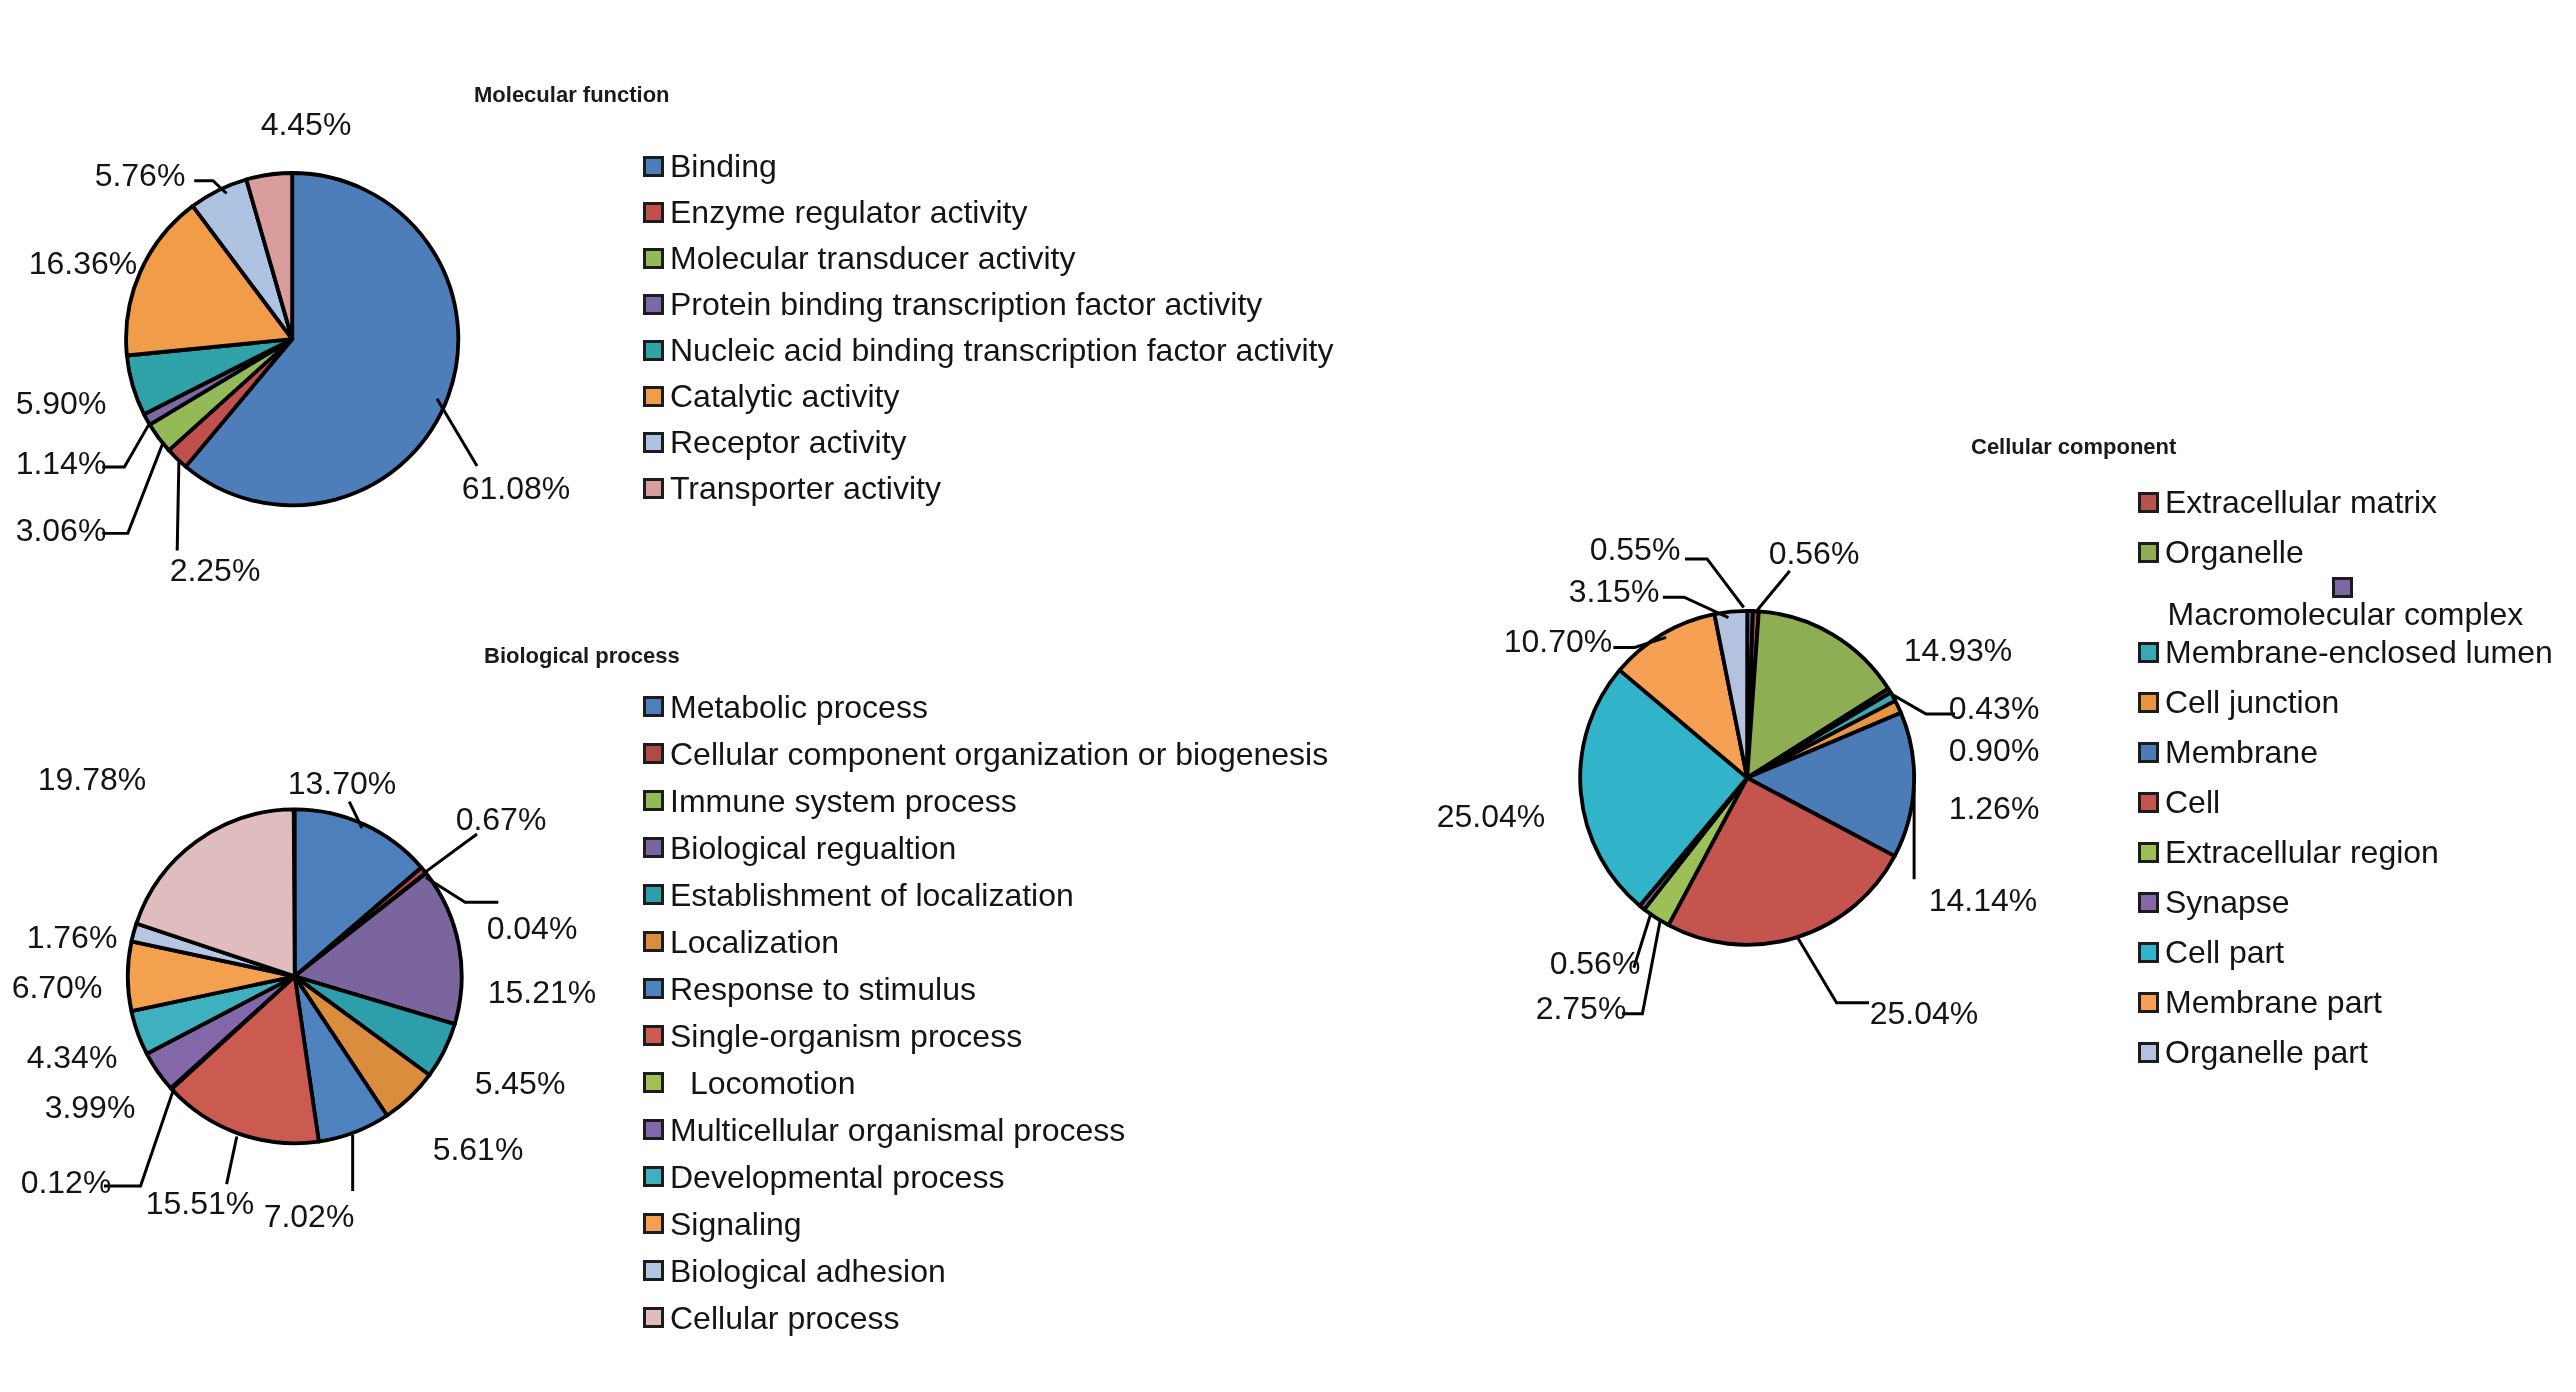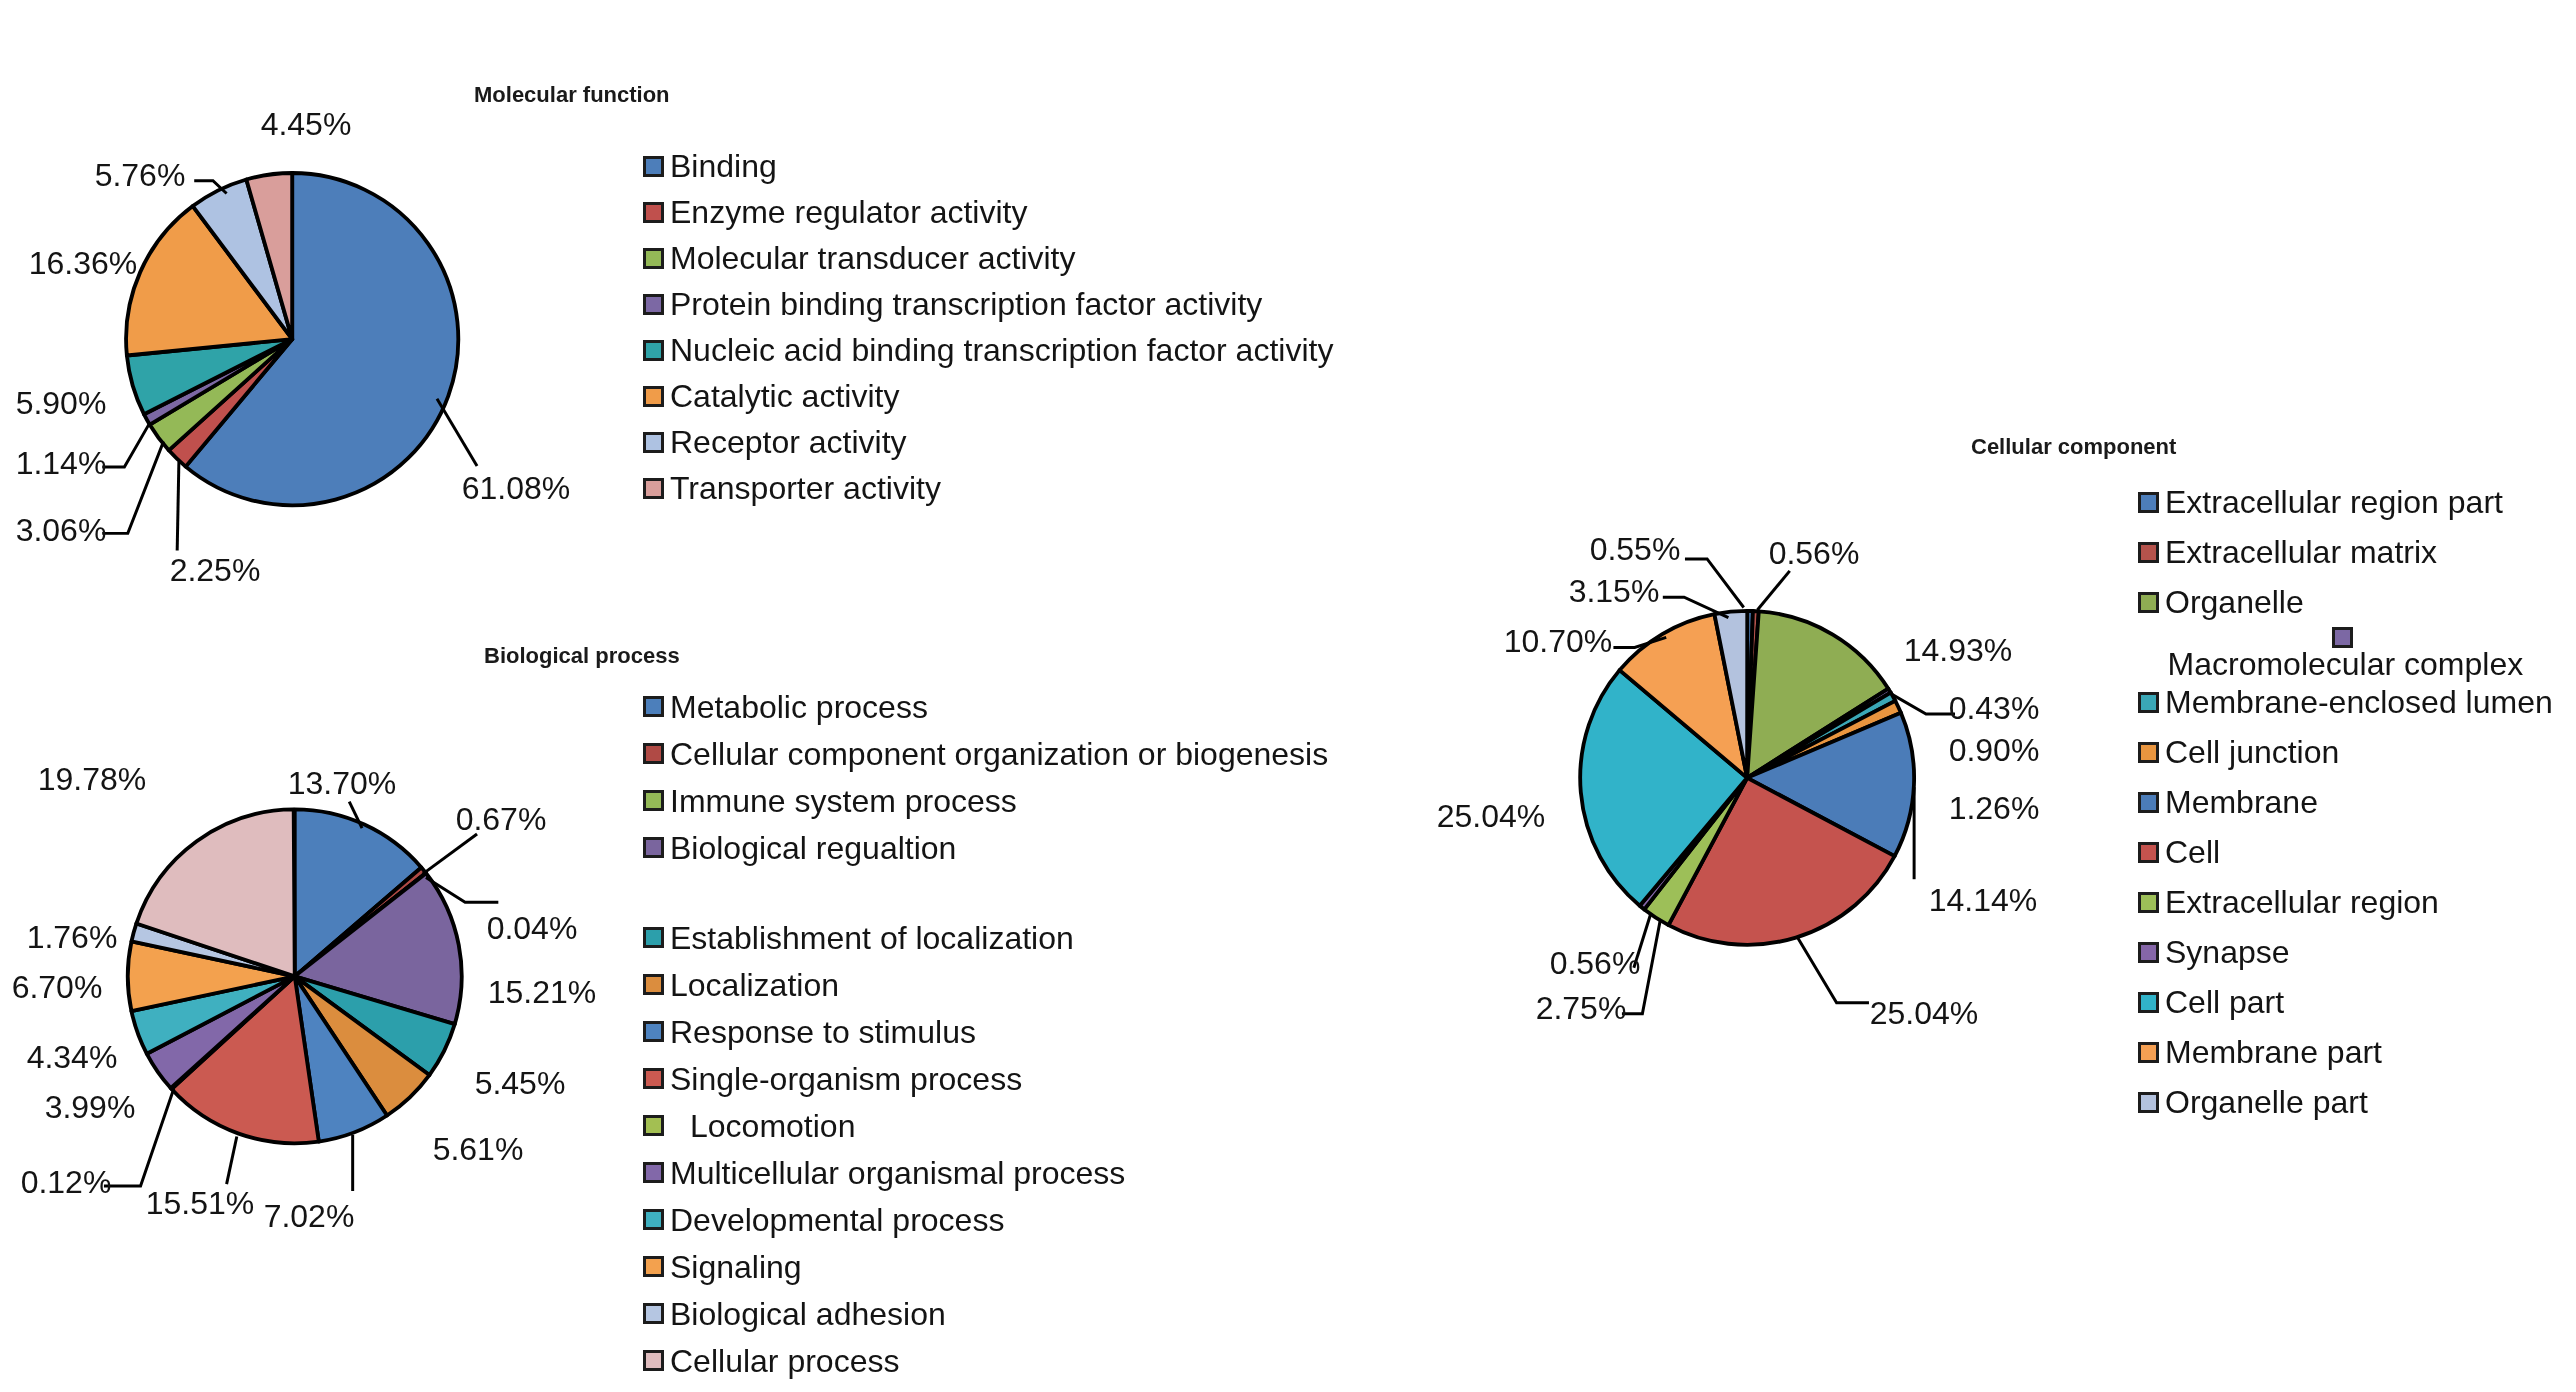--- a/index.html
+++ b/index.html
@@ -124,21 +124,21 @@
       <span class="legend-label">Cellular component organization or biogenesis</span>
     </div>
     <div class="legend-row" style="height: 47px;">
       <span class="legend-swatch" style="background: rgb(148, 185, 87);"></span>
       <span class="legend-label">Immune system process</span>
     </div>
     <div class="legend-row" style="height: 47px;">
       <span class="legend-swatch" style="background: rgb(122, 101, 158);"></span>
       <span class="legend-label">Biological regualtion</span>
     </div>
-    <div class="legend-row" style="height: 47px; margin-top: 43px;">
+    <div class="legend-row" style="height: 47px;">
       <span class="legend-swatch" style="background: rgb(44, 159, 171);"></span>
       <span class="legend-label">Establishment of localization</span>
     </div>
     <div class="legend-row" style="height: 47px;">
       <span class="legend-swatch" style="background: rgb(219, 141, 62);"></span>
       <span class="legend-label">Localization</span>
     </div>
     <div class="legend-row" style="height: 47px;">
       <span class="legend-swatch" style="background: rgb(78, 131, 192);"></span>
       <span class="legend-label">Response to stimulus</span>
@@ -166,24 +166,20 @@
     <div class="legend-row" style="height: 47px;">
       <span class="legend-swatch" style="background: rgb(181, 198, 226);"></span>
       <span class="legend-label">Biological adhesion</span>
     </div>
     <div class="legend-row" style="height: 47px;">
       <span class="legend-swatch" style="background: rgb(223, 188, 190);"></span>
       <span class="legend-label">Cellular process</span>
     </div>
   </div>
 <div id="legend-2" class="legend" style="left:2138px;top:477px">
-    <div class="legend-row" style="height: 50px;">
-      <span class="legend-swatch" style="background: rgb(77, 126, 186);"></span>
-      <span class="legend-label">Extracellular region part</span>
-    </div>
     <div class="legend-row" style="height: 50px;">
       <span class="legend-swatch" style="background: rgb(181, 83, 76);"></span>
       <span class="legend-label">Extracellular matrix</span>
     </div>
     <div class="legend-row" style="height: 50px;">
       <span class="legend-swatch" style="background: rgb(143, 173, 83);"></span>
       <span class="legend-label">Organelle</span>
     </div>
     <div class="legend-row" style="height: 50px; flex-direction: column;">
       <span class="legend-swatch" style="background: rgb(124, 104, 164);"></span>

